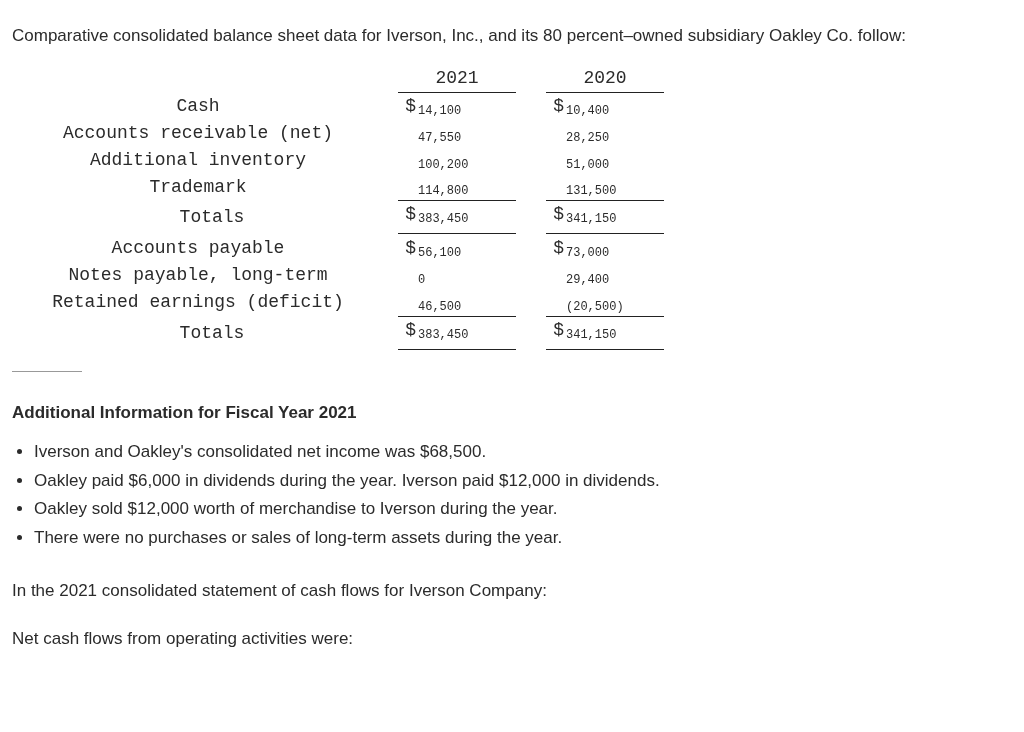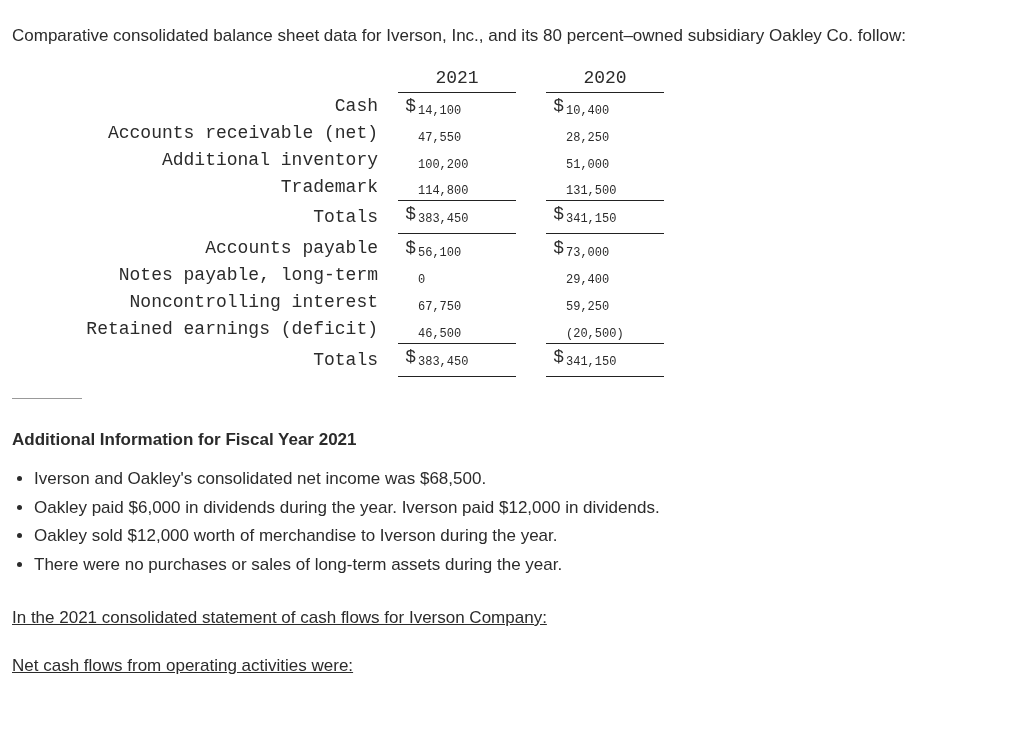--- a/index.html
+++ b/index.html
@@ -21,21 +21,21 @@
       margin-bottom: 28px;
     }
     table.balance td, table.balance th {
       padding: 0;
       vertical-align: bottom;
     }
     .label-col {
       font-family: "Courier New", Courier, monospace;
       font-size: 18px;
       white-space: pre;
-      text-align: right;
+      text-align: center;
       padding-right: 20px !important;
       min-width: 360px;
     }
     .indent {
       padding-left: 28px;
     }
     .sym-col {
       font-family: "Courier New", Courier, monospace;
       font-size: 18px;
       text-align: right;
@@ -84,21 +84,20 @@
     }
     ul.info {
       margin: 0 0 28px 0;
       padding-left: 22px;
     }
     ul.info li {
       margin-bottom: 3px;
     }
     p.para {
       margin: 0 0 22px 0;
-      text-decoration: underline;
     }
     .bottom-bar{
       border-top: 1px solid #999;
       width: 70px;
       margin-left:0;
       margin-top:-4px;
     }
   </style>
 </head>
 <body>
@@ -166,28 +165,20 @@
     <td class="sym-col">$</td>
     <td class="val-col">73,000</td>
   </tr>
   <tr>
     <td class="label-col">Notes payable, long-term</td>
     <td class="sym-col"></td>
     <td class="val-col">0</td>
     <td class="gap-col"></td>
     <td class="sym-col"></td>
     <td class="val-col">29,400</td>
-  </tr>
-  <tr>
-    <td class="label-col">Noncontrolling interest</td>
-    <td class="sym-col"></td>
-    <td class="val-col">67,750</td>
-    <td class="gap-col"></td>
-    <td class="sym-col"></td>
-    <td class="val-col">59,250</td>
   </tr>
   <tr>
     <td class="label-col">Retained earnings (deficit)</td>
     <td class="sym-col under"></td>
     <td class="val-col under">46,500</td>
     <td class="gap-col"></td>
     <td class="sym-col under"></td>
     <td class="val-col under">(20,500)</td>
   </tr>
   <tr class="dbl-wrap">

